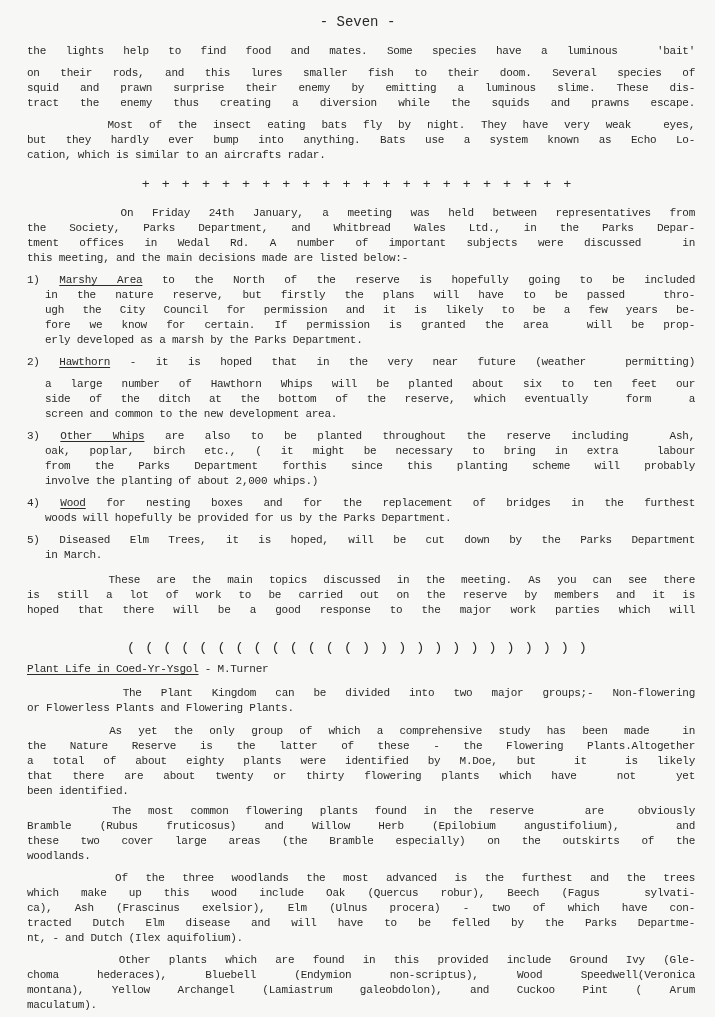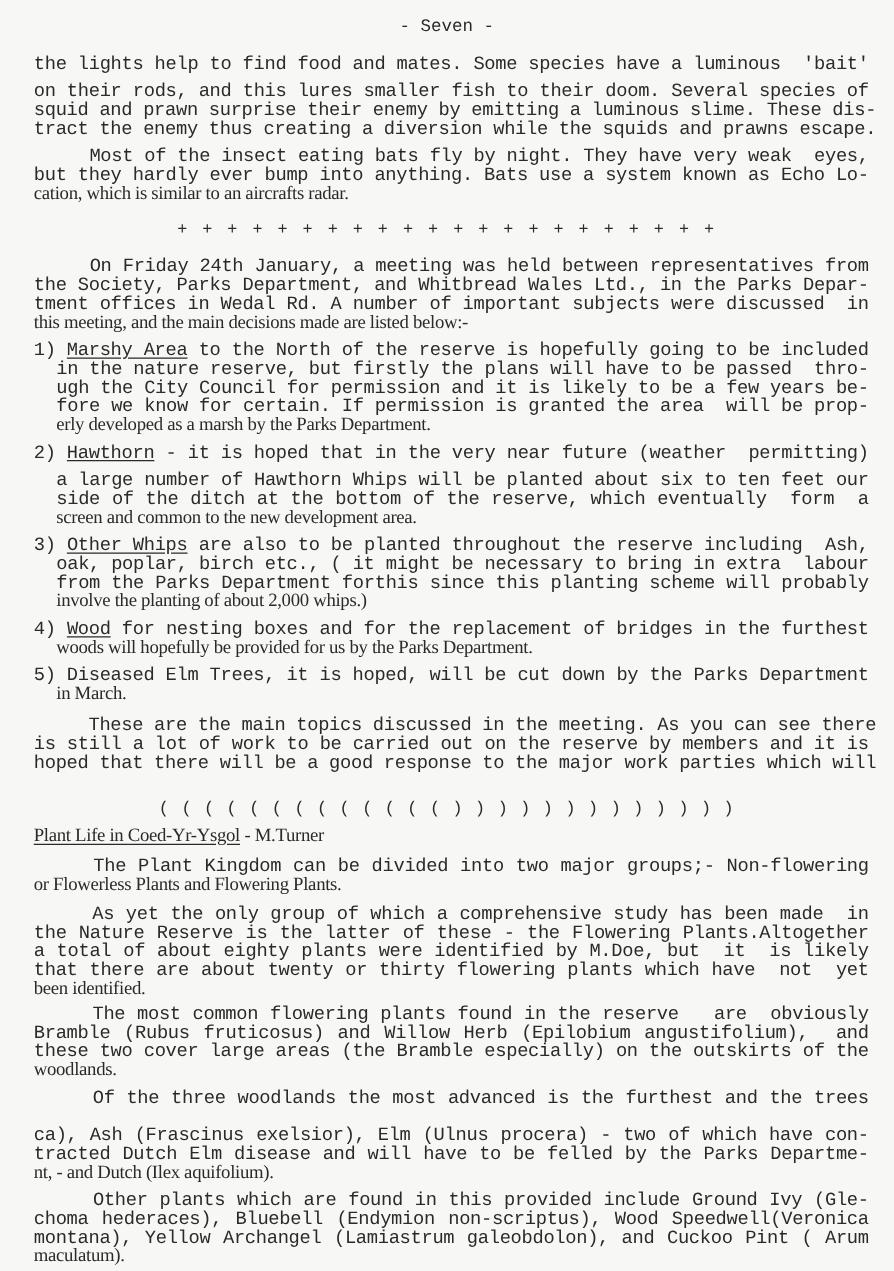--- a/index.html
+++ b/index.html
@@ -5,25 +5,25 @@
     html, body { margin: 0; padding: 0; }
     body {
       width: 715px; height: 1017px; overflow: hidden;
       background: #f7f7f5;
       color: #2a2a2a;
       font-family: "Liberation Mono", "DejaVu Sans Mono", monospace;
     }
     .page { position: relative; width: 668px; height: 1017px; }
     .ln {
       position: absolute; left: 27px; width: 668px;
-      font-size: 15px; line-height: 15px;
+      font-size: 11px; line-height: 15px;
       white-space: pre; letter-spacing: -0.25px;
       text-align: justify; text-align-last: justify;
     }
-    .ln.last { text-align-last: left; font-family: Liberation Serif, serif; }
+    .ln.last { text-align-last: left; }
     .ln.ind { left: 45px; width: 650px; }
     .title { position: absolute; top: 14px; left: 0; width: 715px; text-align: center; font-size: 14px; white-space: pre; }
     .center { position: absolute; left: 0; width: 715px; text-align: center; font-size: 13.4px; white-space: pre; letter-spacing: 2px; }
     u { text-decoration: underline; text-underline-offset: 2px; }
   </style>
 </head>
 <body>
 
 <div class="page">
 
@@ -82,20 +82,21 @@
   <div class="ln" style="top:754px">a total of about eighty plants were identified by M.Doe, but  it  is likely</div>
   <div class="ln" style="top:769px">that there are about twenty or thirty flowering plants which have  not  yet</div>
   <div class="ln last" style="top:784px">been identified.</div>
 
   <div class="ln" style="top:804px">     The most common flowering plants found in the reserve   are  obviously</div>
   <div class="ln" style="top:819px">Bramble (Rubus fruticosus) and Willow Herb (Epilobium angustifolium),  and</div>
   <div class="ln" style="top:834px">these two cover large areas (the Bramble especially) on the outskirts of the</div>
   <div class="ln last" style="top:849px">woodlands.</div>
 
   <div class="ln" style="top:871px">     Of the three woodlands the most advanced is the furthest and the trees</div>
+  <div class="ln" style="top:886px">which make up this wood include Oak (Quercus robur), Beech (Fagus  sylvati-</div>
   <div class="ln" style="top:901px">ca), Ash (Frascinus exelsior), Elm (Ulnus procera) - two of which have con-</div>
   <div class="ln" style="top:916px">tracted Dutch Elm disease and will have to be felled by the Parks Departme-</div>
   <div class="ln last" style="top:931px">nt, - and Dutch (Ilex aquifolium).</div>
 
   <div class="ln" style="top:953px">     Other plants which are found in this provided include Ground Ivy (Gle-</div>
   <div class="ln" style="top:968px">choma hederaces), Bluebell (Endymion non-scriptus), Wood Speedwell(Veronica</div>
   <div class="ln" style="top:983px">montana), Yellow Archangel (Lamiastrum galeobdolon), and Cuckoo Pint ( Arum</div>
   <div class="ln last" style="top:998px">maculatum).</div>
 
 </div>

